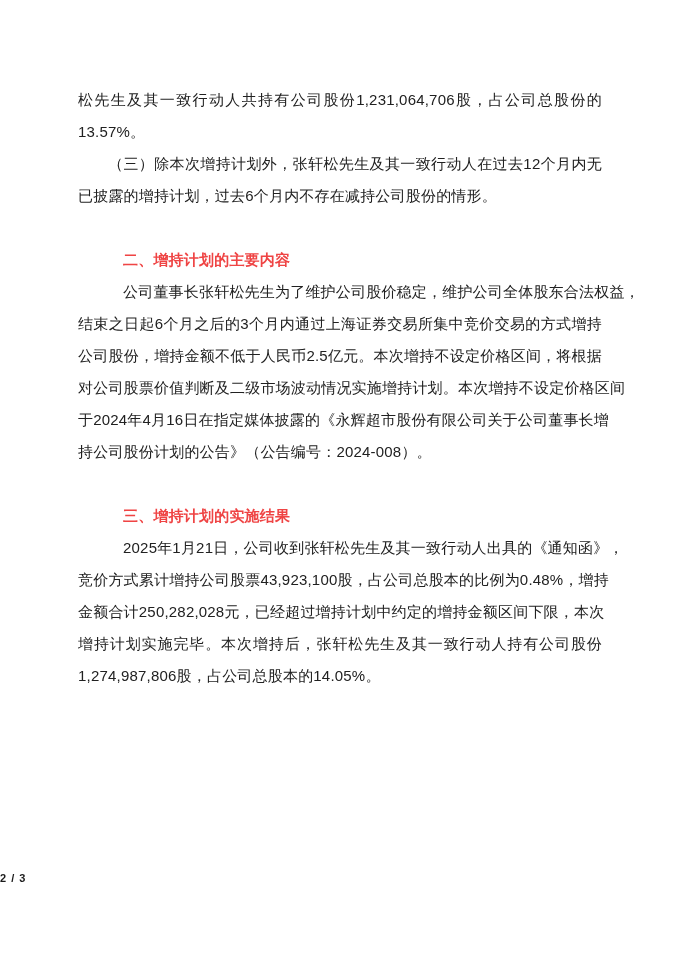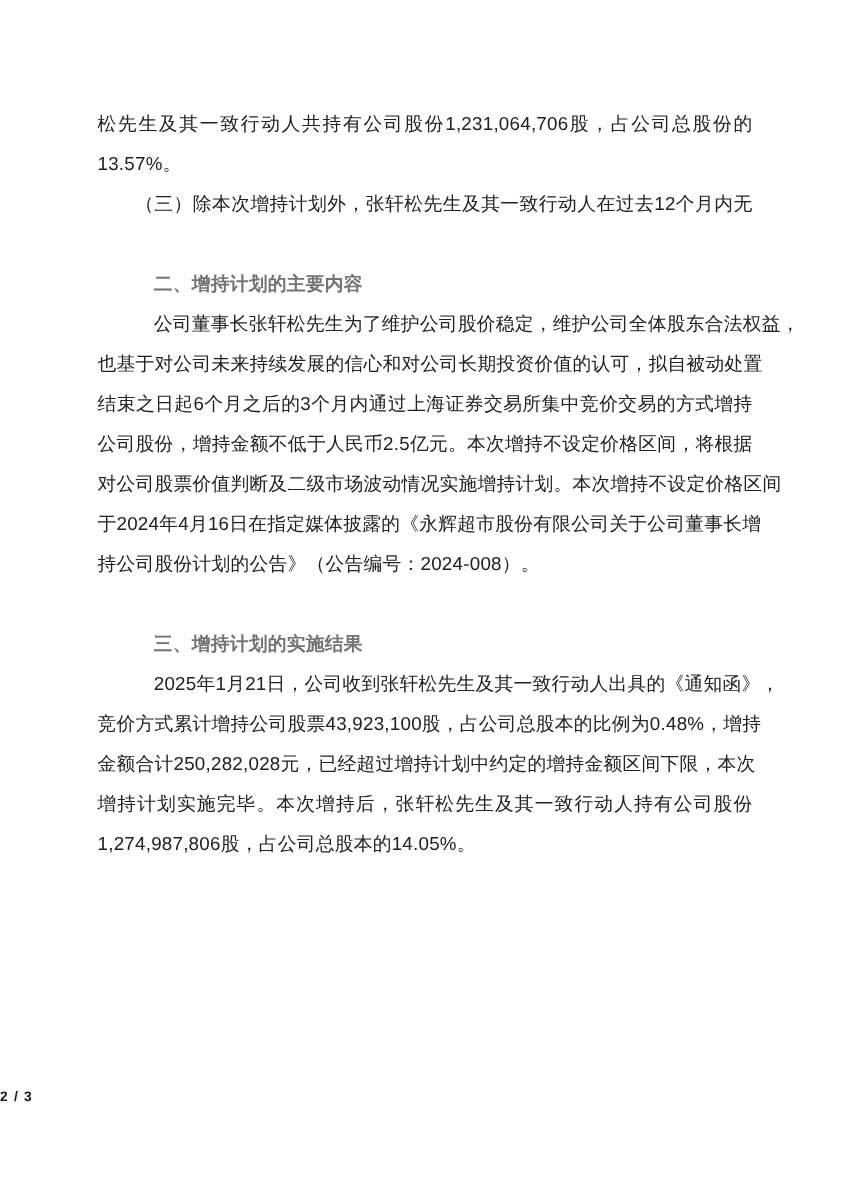--- a/index.html
+++ b/index.html
@@ -37,21 +37,21 @@
     text-align: right;
     text-align-last: left;
   }
   .ln.blank {
     height: 32px;
   }
   .ln.indent2 { text-indent: 2em; }
   .ln.indent3 { text-indent: 3em; }
   .ln.heading {
     font-weight: 700;
-    color: #737373;
+    color: #ef4444;
     text-align: left;
     text-align-last: left;
   }
   .footer {
     position: absolute;
     top: 872px;
     left: 0;
     width: 100%;
     text-align: left;
     font-size: 11px;
@@ -62,24 +62,24 @@
 </style>
 </head>
 <body>
 
 <div class="page">
 
   <div class="doc">
     <div class="ln">松先生及其一致行动人共持有公司股份1,231,064,706股，占公司总股份的</div>
     <div class="ln end">13.57%。</div>
     <div class="ln indent2">（三）除本次增持计划外，张轩松先生及其一致行动人在过去12个月内无</div>
+    <div class="ln end">已披露的增持计划，过去6个月内不存在减持公司股份的情形。</div>
     <div class="ln blank"></div>
     <div class="ln heading indent3">二、增持计划的主要内容</div>
     <div class="ln indent3">公司董事长张轩松先生为了维护公司股价稳定，维护公司全体股东合法权益，</div>
-    <div class="ln">也基于对公司未来持续发展的信心和对公司长期投资价值的认可，拟自被动处置</div>
     <div class="ln">结束之日起6个月之后的3个月内通过上海证券交易所集中竞价交易的方式增持</div>
     <div class="ln">公司股份，增持金额不低于人民币2.5亿元。本次增持不设定价格区间，将根据</div>
     <div class="ln">对公司股票价值判断及二级市场波动情况实施增持计划。本次增持不设定价格区间</div>
     <div class="ln">于2024年4月16日在指定媒体披露的《永辉超市股份有限公司关于公司董事长增</div>
     <div class="ln end">持公司股份计划的公告》（公告编号：2024-008）。</div>
     <div class="ln blank"></div>
     <div class="ln heading indent3">三、增持计划的实施结果</div>
     <div class="ln indent3">2025年1月21日，公司收到张轩松先生及其一致行动人出具的《通知函》，</div>
     <div class="ln">竞价方式累计增持公司股票43,923,100股，占公司总股本的比例为0.48%，增持</div>
     <div class="ln">金额合计250,282,028元，已经超过增持计划中约定的增持金额区间下限，本次</div>

